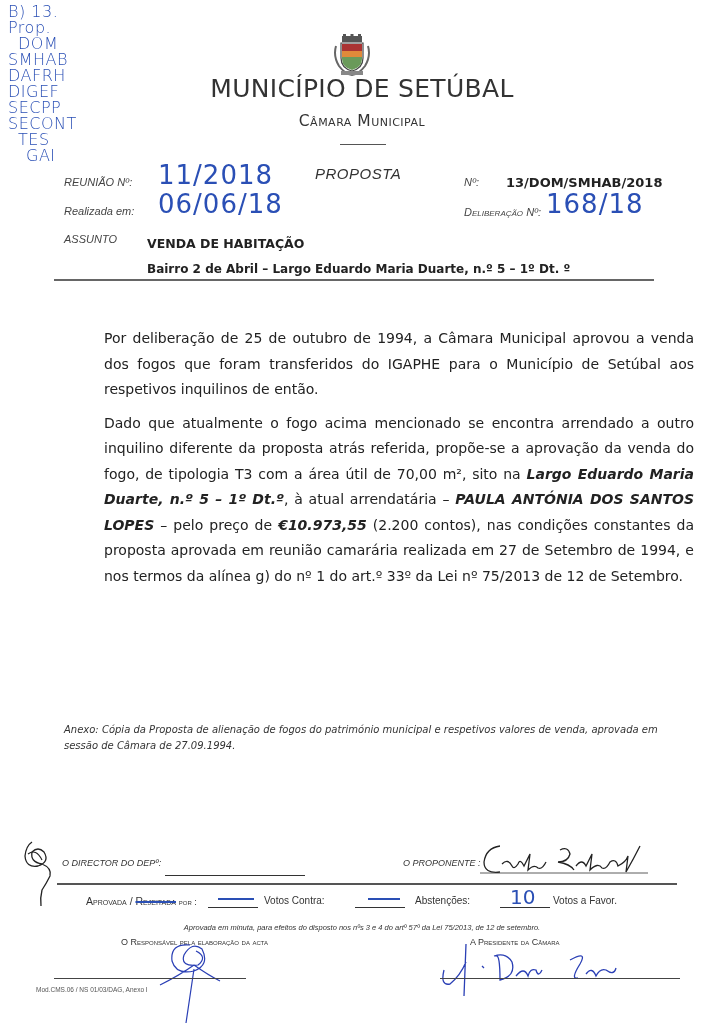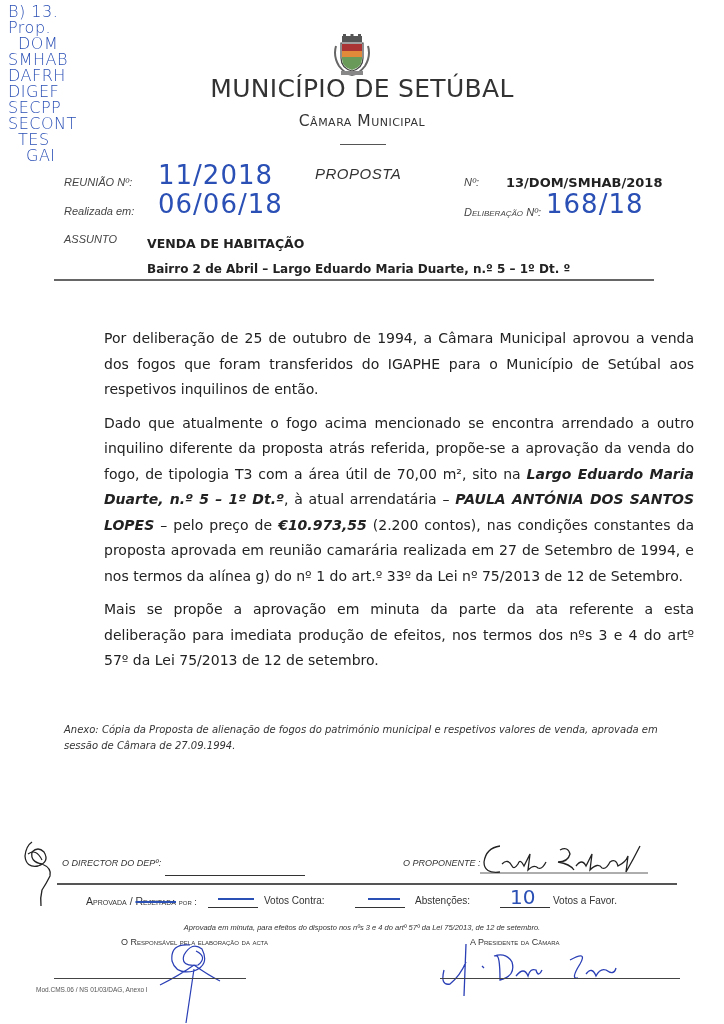--- a/index.html
+++ b/index.html
@@ -85,21 +85,20 @@
 <div class="abs hand hw-big" style="left:546px; top:189px;">168/18</div>
 
 <div class="abs lbl" style="left:64px; top:233px;">ASSUNTO</div>
 <div class="abs assunto-main">VENDA DE HABITAÇÃO</div>
 <div class="abs assunto-sub">Bairro 2 de Abril – Largo Eduardo Maria Duarte, n.º 5 – 1º Dt. º</div>
 <div class="abs rule" style="left:54px; top:279px; width:600px;"></div>
 
 <div class="abs body-text" style="top:326px;">
   <p>Por deliberação de 25 de outubro de 1994, a Câmara Municipal aprovou a venda dos fogos que foram transferidos do IGAPHE para o Município de Setúbal aos respetivos inquilinos de então.</p>
   <p><span>Dado que atualmente o fogo acima mencionado se encontra arrendado a outro inquilino diferente da proposta atrás referida, propõe-se a aprovação da venda do fogo, de tipologia T3 com a área útil de 70,00 m², sito na </span><b>Largo Eduardo Maria Duarte, n.º 5 – 1º Dt.º</b><span>, à atual arrendatária – </span><b>PAULA ANTÓNIA DOS SANTOS LOPES</b><span> – pelo preço de </span><b>€10.973,55</b><span>  (2.200 contos), nas condições constantes da proposta aprovada em reunião camarária realizada em 27 de Setembro de 1994, e nos termos da alínea g) do nº 1 do art.º 33º da Lei nº 75/2013 de 12 de Setembro.</span></p>
-  <p>Mais se propõe a aprovação em minuta da parte da ata referente a esta deliberação para imediata produção de efeitos, nos termos dos nºs 3 e 4 do artº 57º da Lei 75/2013 de 12 de setembro.</p>
 </div>
 
 <div class="abs annex">Anexo: Cópia da Proposta de alienação de fogos do património municipal e respetivos valores de venda, aprovada em sessão de Câmara de 27.09.1994.</div>
 
 <svg class="abs" style="left:22px; top:838px;" width="40" height="70" viewBox="0 0 40 70">
   <path d="M10 4 Q4 8 3 18 Q4 30 16 28 Q28 24 22 14 Q16 8 10 14 Q8 24 20 26 Q30 30 28 38 Q24 46 20 52 Q18 60 19 68" fill="none" stroke="#222" stroke-width="1.3"></path>
   <path d="M6 16 Q14 10 20 22" fill="none" stroke="#222" stroke-width="1.2"></path>
 </svg>
 <div class="abs sig-label" style="left:62px; top:858px;">O DIRECTOR DO DEPº:</div>
 <div class="abs blank" style="left:165px; top:875px; width:140px;"></div>

